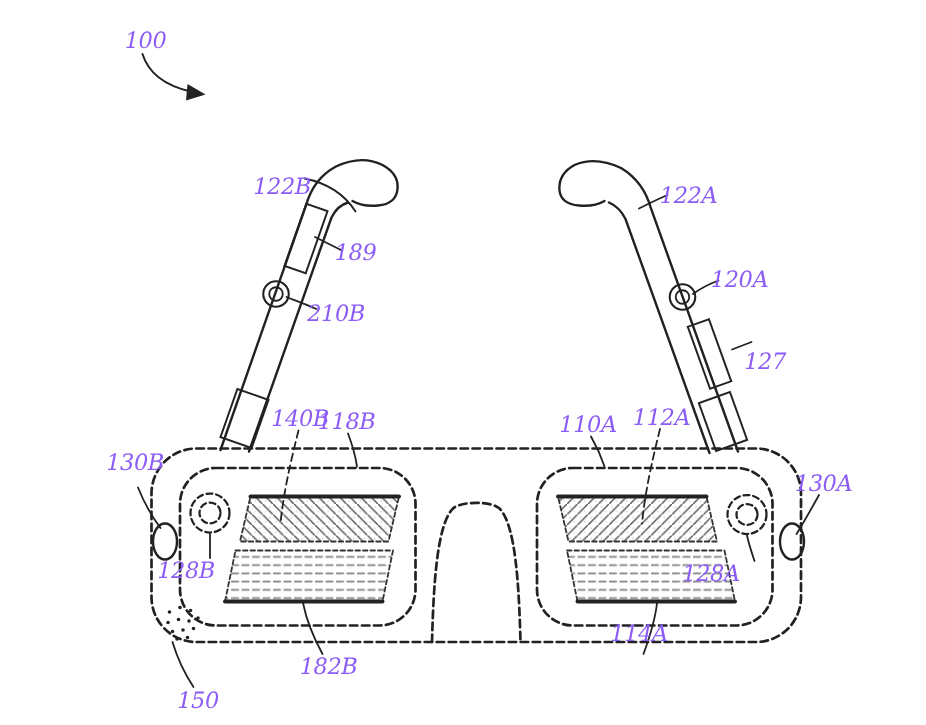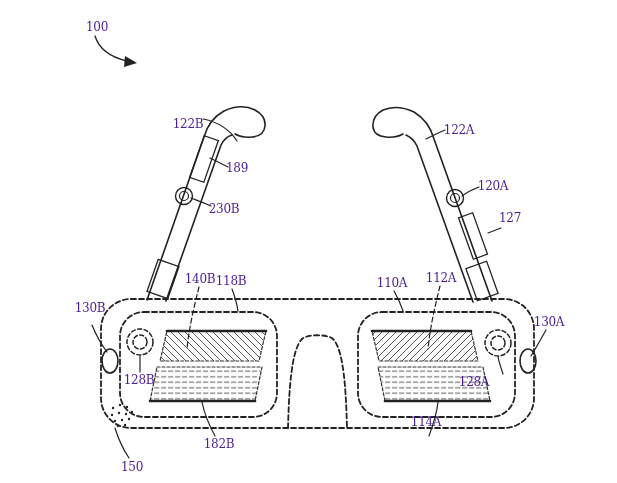--- a/index.html
+++ b/index.html
@@ -7,25 +7,26 @@
     position:relative;
     width:617px;height:483px;
     background:#ffffff;
     font-family:"DejaVu Serif","Liberation Serif",serif;
     overflow:hidden;
   }
   .drawing{position:absolute;left:0;top:0;}
   .ref-label{
     position:absolute;
     transform:translate(-50%,-50%);
-    font-size:12px;
+    font-size:15px;
     letter-spacing:-0.3px;
-    color:#4c1d95;
+    color:#8b5cf6;
     white-space:nowrap;
     user-select:none;
+    font-style:italic;
   }
 </style>
 </head>
 <body>
 
 <div class="canvas">
 
   <svg class="drawing" width="617" height="483" viewBox="0 0 617 483" fill="none" stroke="#222222" stroke-linecap="round">
     <defs>
       <pattern id="hatchL" patternUnits="userSpaceOnUse" width="7" height="7">
@@ -148,29 +149,29 @@
       <path d="M503 374 C501 368, 499 362, 498 357"></path>
       <path d="M215 436 C209 425, 204 412, 202 402"></path>
       <path d="M429 436 C433 425, 437 412, 438 402"></path>
       <path d="M129 458 C123 449, 118 438, 115 428"></path>
     </g>
   </svg>
 
   <div class="ref-label" style="left:97px;top:27px">100</div>
   <div class="ref-label" style="left:188px;top:124px">122B</div>
   <div class="ref-label" style="left:237px;top:168px">189</div>
-  <div class="ref-label" style="left:224px;top:209px">230B</div>
+  <div class="ref-label" style="left:224px;top:209px">210B</div>
   <div class="ref-label" style="left:459px;top:130px">122A</div>
   <div class="ref-label" style="left:493px;top:186px">120A</div>
-  <div class="ref-label" style="left:510px;top:218px">127</div>
+  <div class="ref-label" style="left:510px;top:241px">127</div>
   <div class="ref-label" style="left:200px;top:279px">140B</div>
   <div class="ref-label" style="left:231px;top:281px">118B</div>
   <div class="ref-label" style="left:392px;top:283px">110A</div>
   <div class="ref-label" style="left:441px;top:278px">112A</div>
   <div class="ref-label" style="left:90px;top:308px">130B</div>
   <div class="ref-label" style="left:549px;top:322px">130A</div>
-  <div class="ref-label" style="left:139px;top:380px">128B</div>
+  <div class="ref-label" style="left:124px;top:380px">128B</div>
   <div class="ref-label" style="left:474px;top:382px">128A</div>
   <div class="ref-label" style="left:219px;top:444px">182B</div>
   <div class="ref-label" style="left:426px;top:422px">114A</div>
   <div class="ref-label" style="left:132px;top:467px">150</div>
 
 </div>
 
 </body></html>

